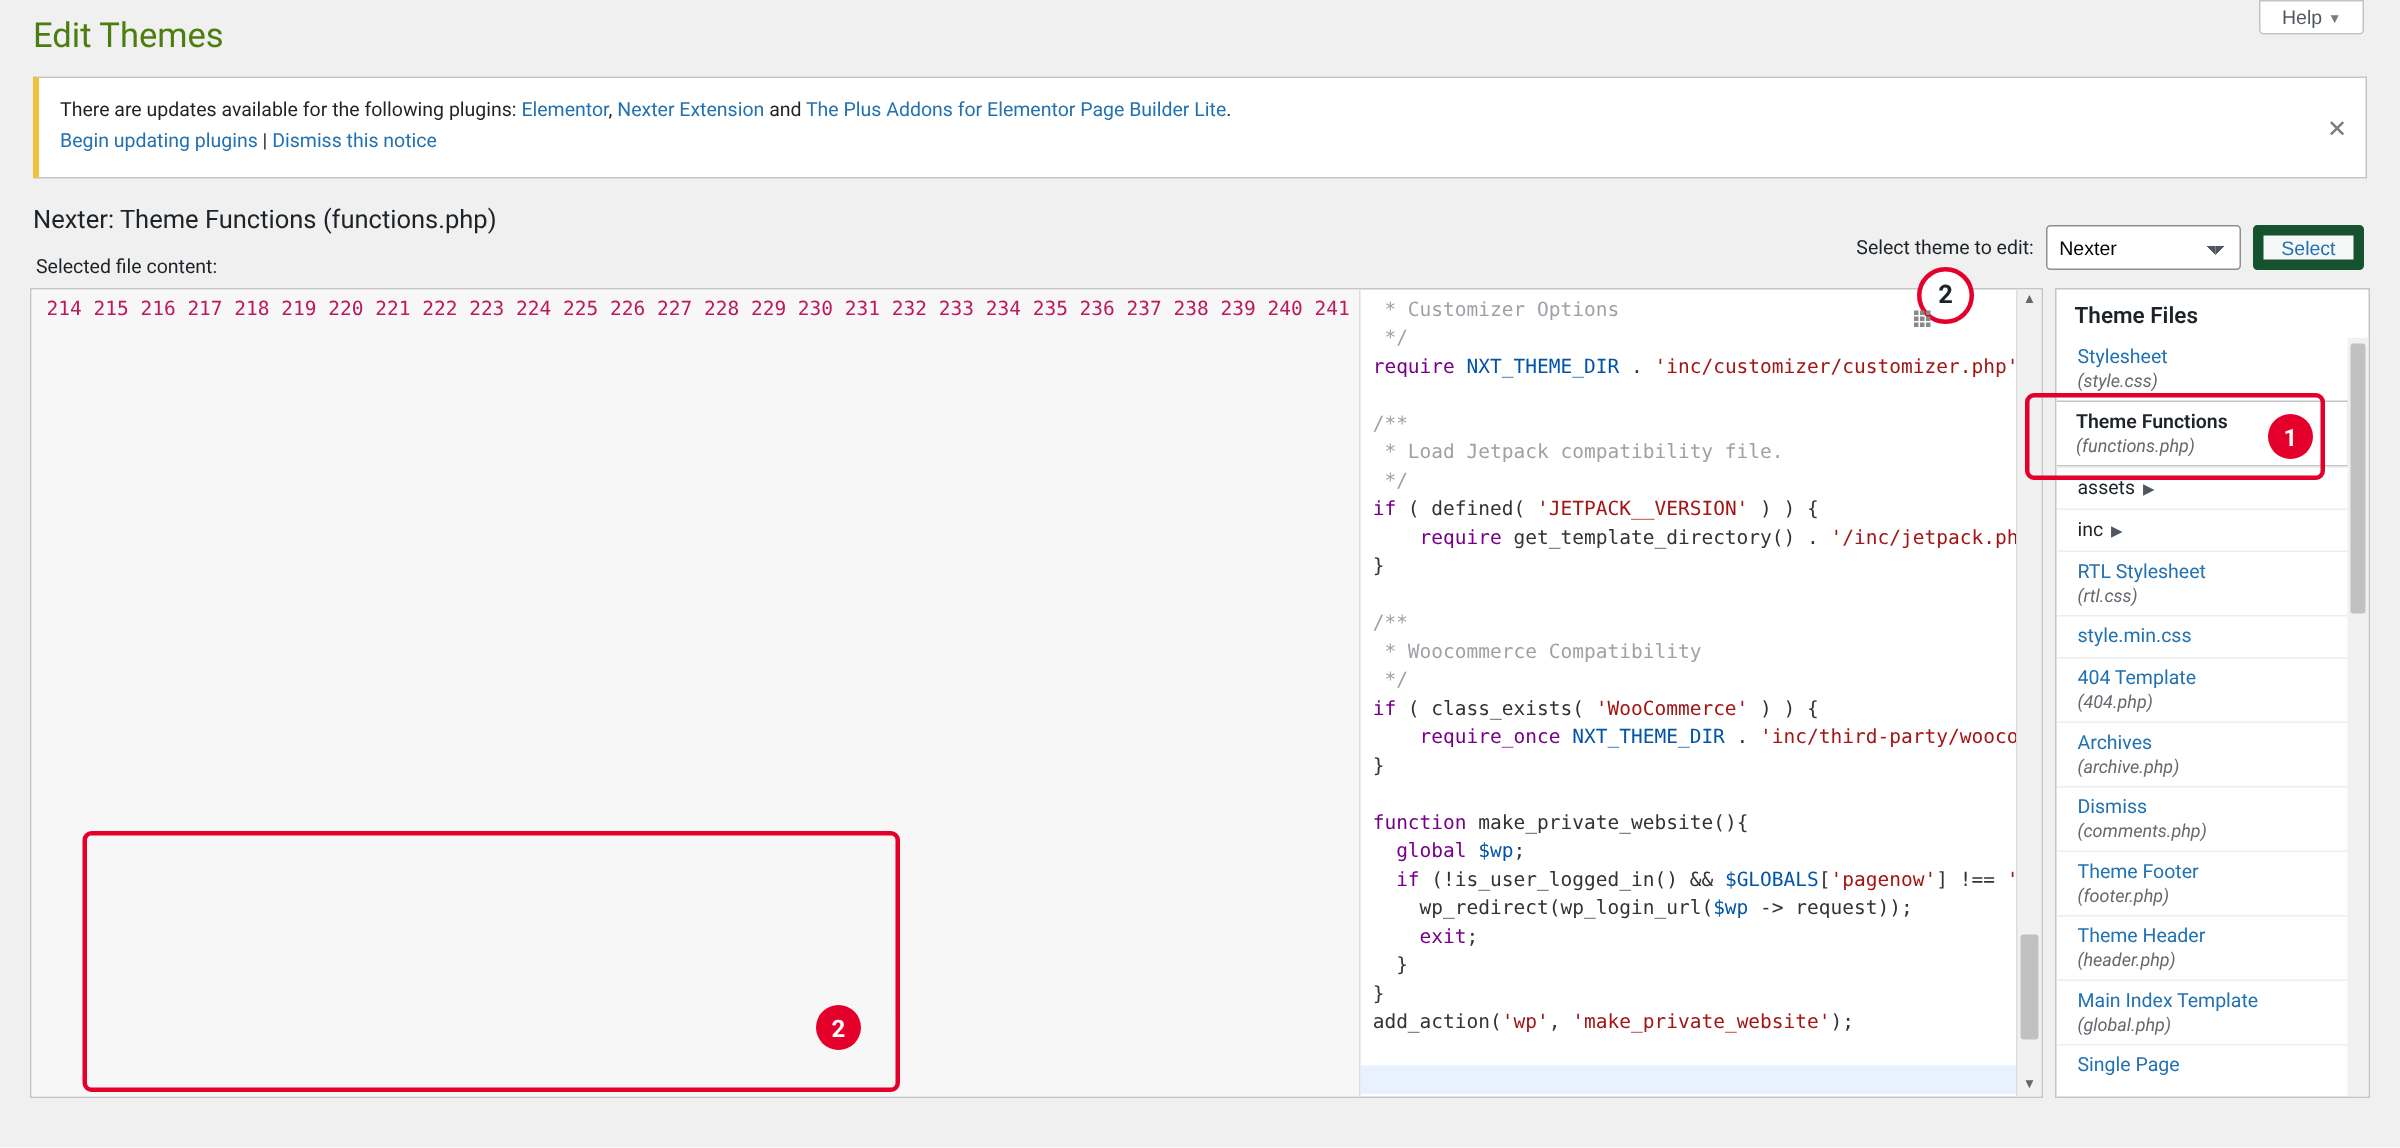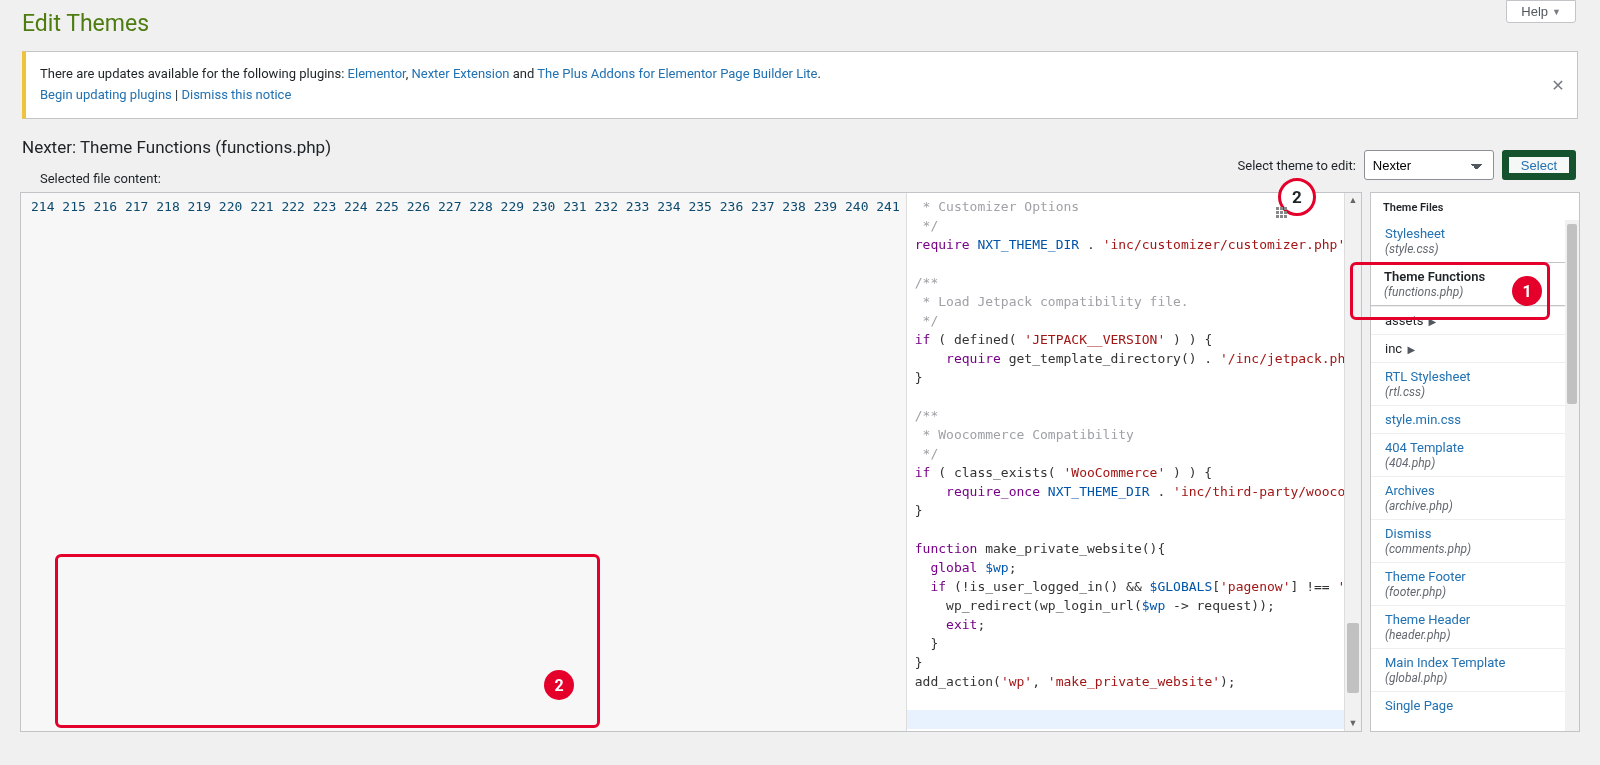--- a/index.html
+++ b/index.html
@@ -60,32 +60,32 @@
     appearance: none; -webkit-appearance:none;
     background-image: linear-gradient(45deg, transparent 50%, #50575e 50%), linear-gradient(-45deg, transparent 50%, #50575e 50%);
     background-position: calc(100% - 16px) 13px, calc(100% - 10px) 13px;
     background-size: 6px 6px; background-repeat: no-repeat;
   }
   button.select-btn {
     height: 30px; padding: 0 12px; border: 7px solid #14532d; color:#2271b1;
     background:#f6f7f7; border-radius:3px; cursor:pointer; font-size:13px;
   }
 
-  .selected-label { font-size: 13px; margin: 14px 0 6px 20px; }
+  .selected-label { font-size: 13px; margin: 14px 0 6px 4px; }
 
   .editor-area {
     display: flex; gap: 0; margin-top: 6px;
     height: 540px;
   }
   .code-wrap {
     flex: 1; border: 1px solid #c3c4c7; background:#fff;
     display:flex; overflow:hidden; position:relative;
   }
   .gutter {
-    background:#f7f7f7; color:#0c4a6e; text-align:right;
+    background:#f7f7f7; color:#be185d; text-align:right;
     padding: 4px 6px 4px 10px; border-right:1px solid #ddd;
     font-family: Consolas, Monaco, monospace; font-size:13px; line-height:19px;
     user-select:none;
   }
   .code {
     flex:1; padding: 4px 8px; font-family: Consolas, Monaco, monospace;
     font-size:13px; line-height:19px; white-space:pre; color:#333;
     overflow:auto; position:relative;
   }
   .code .hl-cursor { background:#e8f2fe; display:block; margin:0 -8px; padding:0 8px; }
@@ -109,21 +109,21 @@
   }
   .scroll-v .arrow-up{top:0;} .scroll-v .arrow-down{bottom:0;}
 
   
   .file-tree {
     width: 210px; margin-left:8px; border:1px solid #c3c4c7; background:#fff;
     display:flex; flex-direction:column;
     position:relative;
   }
   .file-tree h2 {
-    font-size:11px; font-weight:600; padding:8px 12px 6px 12px; border-bottom:none;
+    font-size:15px; font-weight:600; padding:8px 12px 6px 12px; border-bottom:none;
   }
   .tree-scroll { flex:1; overflow:hidden; position:relative; }
   .tree-list { position:absolute; left:0; right:14px; top:0; }
   .tree-item {
     padding: 6px 12px 6px 14px; cursor:pointer; color:#2271b1;
     border-top:1px solid #eee;
   }
   .tree-item.first { border-top:none; }
   .tree-item .sub { display:block; font-style:italic; color:#646970; font-size:12px; margin-top:1px; }
   .tree-item.folder { color:#1d2327; }

